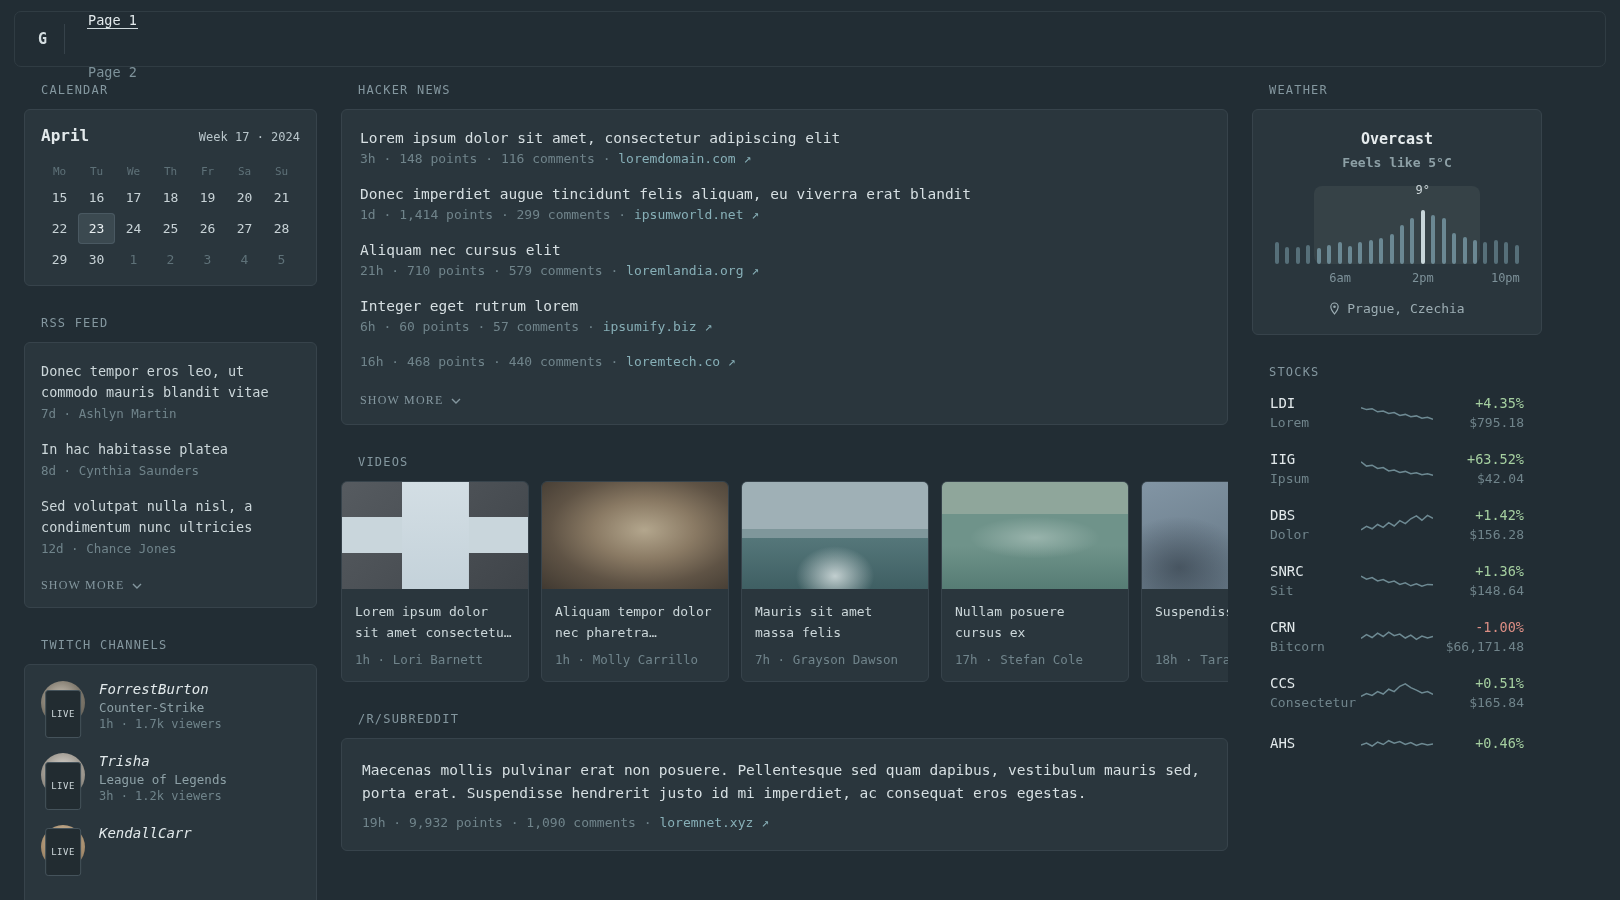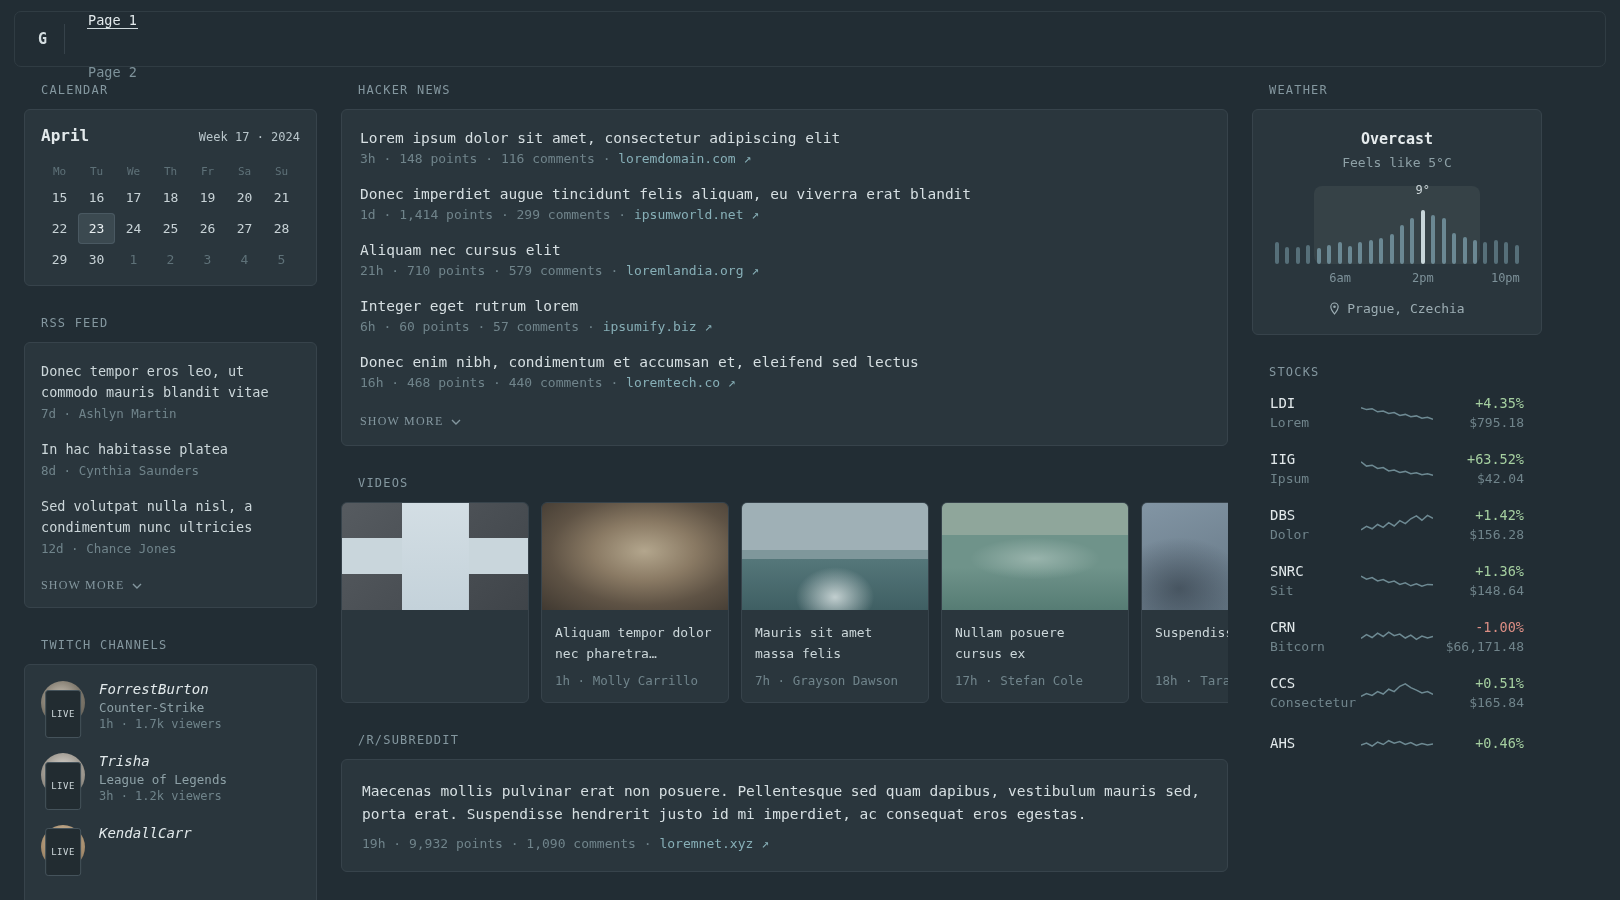--- a/index.html
+++ b/index.html
@@ -84,21 +84,21 @@
   .video-body{padding:12px 13px 14px;}
   .video-title{font-size:13px;line-height:21px;height:42px;overflow:hidden;color:#ccd7da;}
   .video-body .meta{margin-top:9px;font-size:12.5px;}
   
   .sub-card{padding:20px 20px;}
   .sub-text{font-size:14.5px;line-height:23px;color:#d6dfe2;cursor:pointer;}
   .sub-card .meta{margin-top:10px;font-size:13px;}
   
   .weather-card{padding:20px 20px 18px;text-align:center;}
   .w-cond{font-size:15px;font-weight:bold;color:#e5ebed;}
-  .w-feels{font-size:13px;color:#8da0a6;margin-top:7px;}
+  .w-feels{font-size:13px;color:#8da0a6;margin-top:7px;font-weight:bold;}
   .w-chart{position:relative;height:78px;margin-top:16px;}
   .w-highlight{position:absolute;top:0;bottom:0;background:rgba(210,228,214,.07);border-radius:8px;}
   .w-bars{position:absolute;left:0;right:0;bottom:0;top:0;display:flex;
     justify-content:space-between;align-items:flex-end;padding:0 2px;}
   .w-bar{width:4px;border-radius:2px;background:#566f79;}
   .w-bar.day{background:#6b8893;}
   .w-bar.peak{background:#c8d6da;}
   .w-peak-label{position:absolute;top:-3px;transform:translateX(-50%);font-size:12px;color:#ccd6d9;}
   .w-times{position:relative;height:15px;margin-top:7px;}
   .w-time{position:absolute;transform:translateX(-50%);font-size:12px;color:#7e929a;}
@@ -283,41 +283,44 @@
             </div>
 
             <div class="hn-item">
               <div class="hn-title">Integer eget rutrum lorem</div>
               <div class="meta">
                 <span>6h · 60 points · 57 comments · </span><a class="domain"><span>ipsumify.biz</span> <span class="ext">↗</span></a>
               </div>
             </div>
 
             <div class="hn-item">
-              <div class="hn-title">Donec enim nibh, condimentum et accumsan et, eleifend sed lectus</div>
               <div class="meta">
                 <span>16h · 468 points · 440 comments · </span><a class="domain"><span>loremtech.co</span> <span class="ext">↗</span></a>
               </div>
             </div>
           </div>
         <div class="show-more">
           <span>SHOW MORE</span>
           <svg class="chev" width="10" height="6" viewBox="0 0 10 6">
               <polyline points="1,1 5,5 9,1" fill="none" stroke="currentColor" stroke-width="1.4"></polyline>
             </svg>
         </div>
       </div>
     </section>
 
     <section class="widget">
       <div class="section-label">VIDEOS</div>
       <div class="video-row">
 
           <div class="card video-card">
             <div class="thumb thumb-1"></div>
+            <div class="video-body">
+              <div class="video-title">Lorem ipsum dolor sit amet consectetu…</div>
+              <div class="meta">1h · Lori Barnett</div>
+            </div>
           </div>
 
           <div class="card video-card">
             <div class="thumb thumb-2"></div>
             <div class="video-body">
               <div class="video-title">Aliquam tempor dolor nec pharetra…</div>
               <div class="meta">1h · Molly Carrillo</div>
             </div>
           </div>
 

